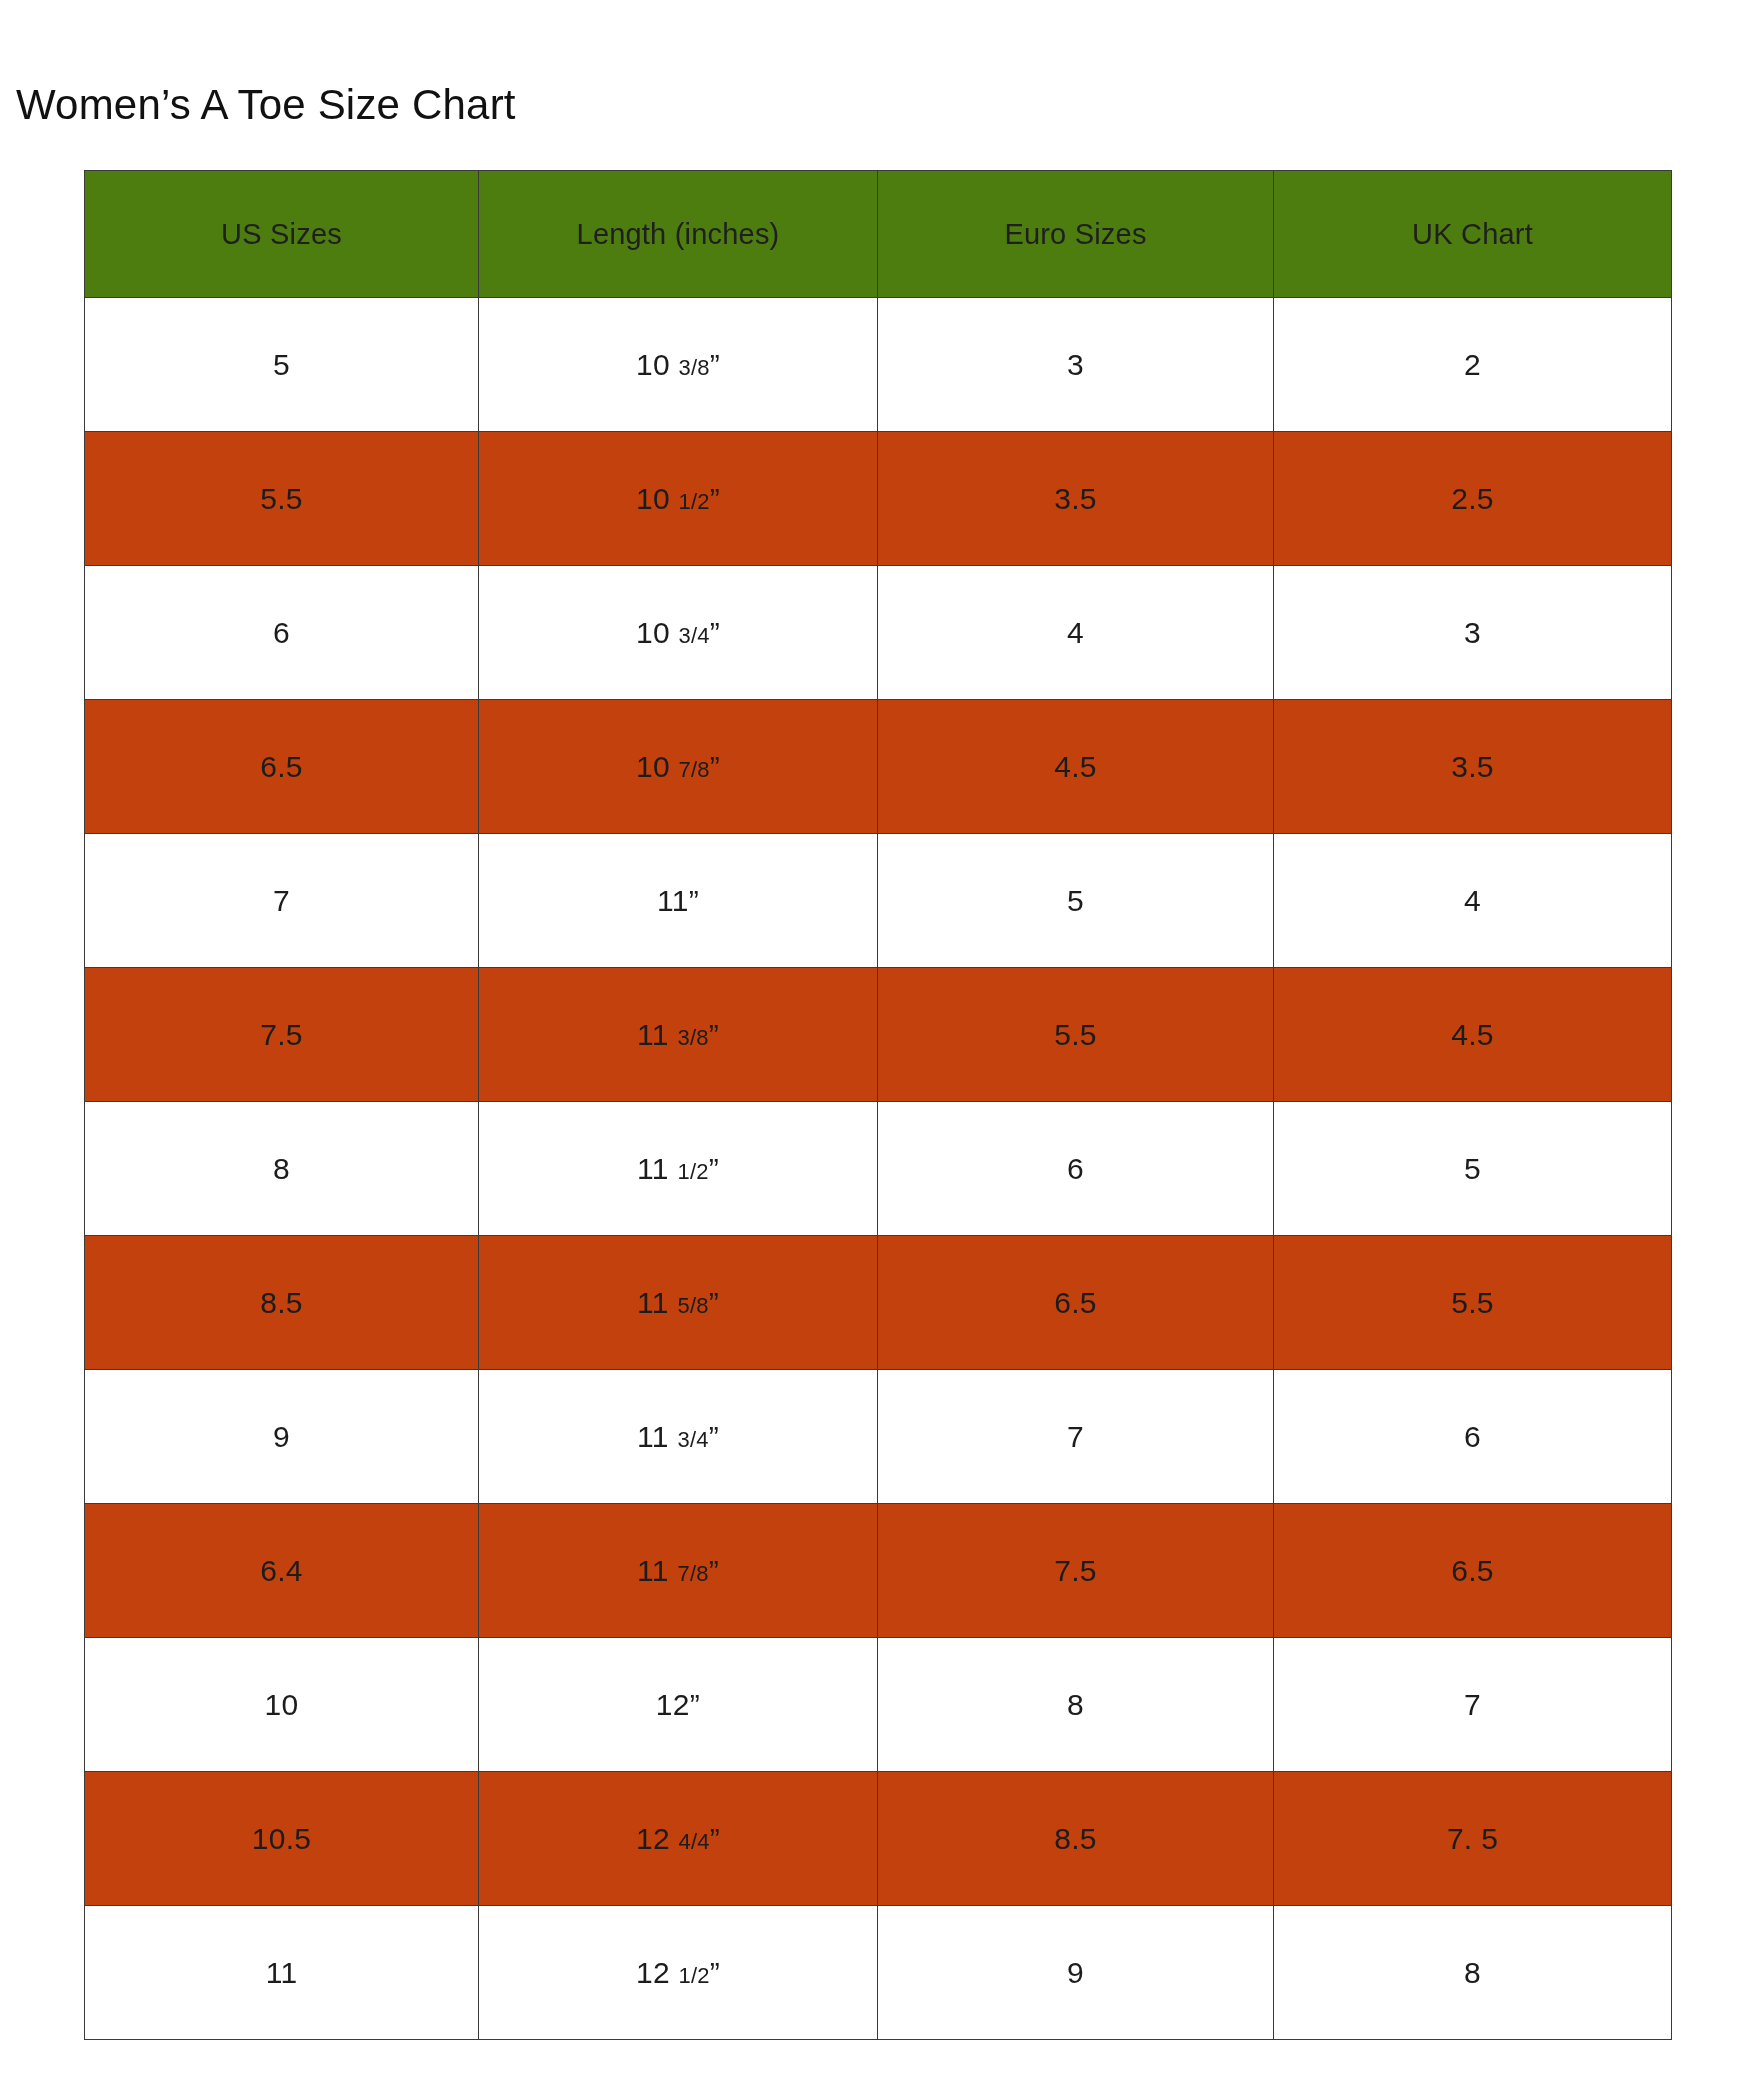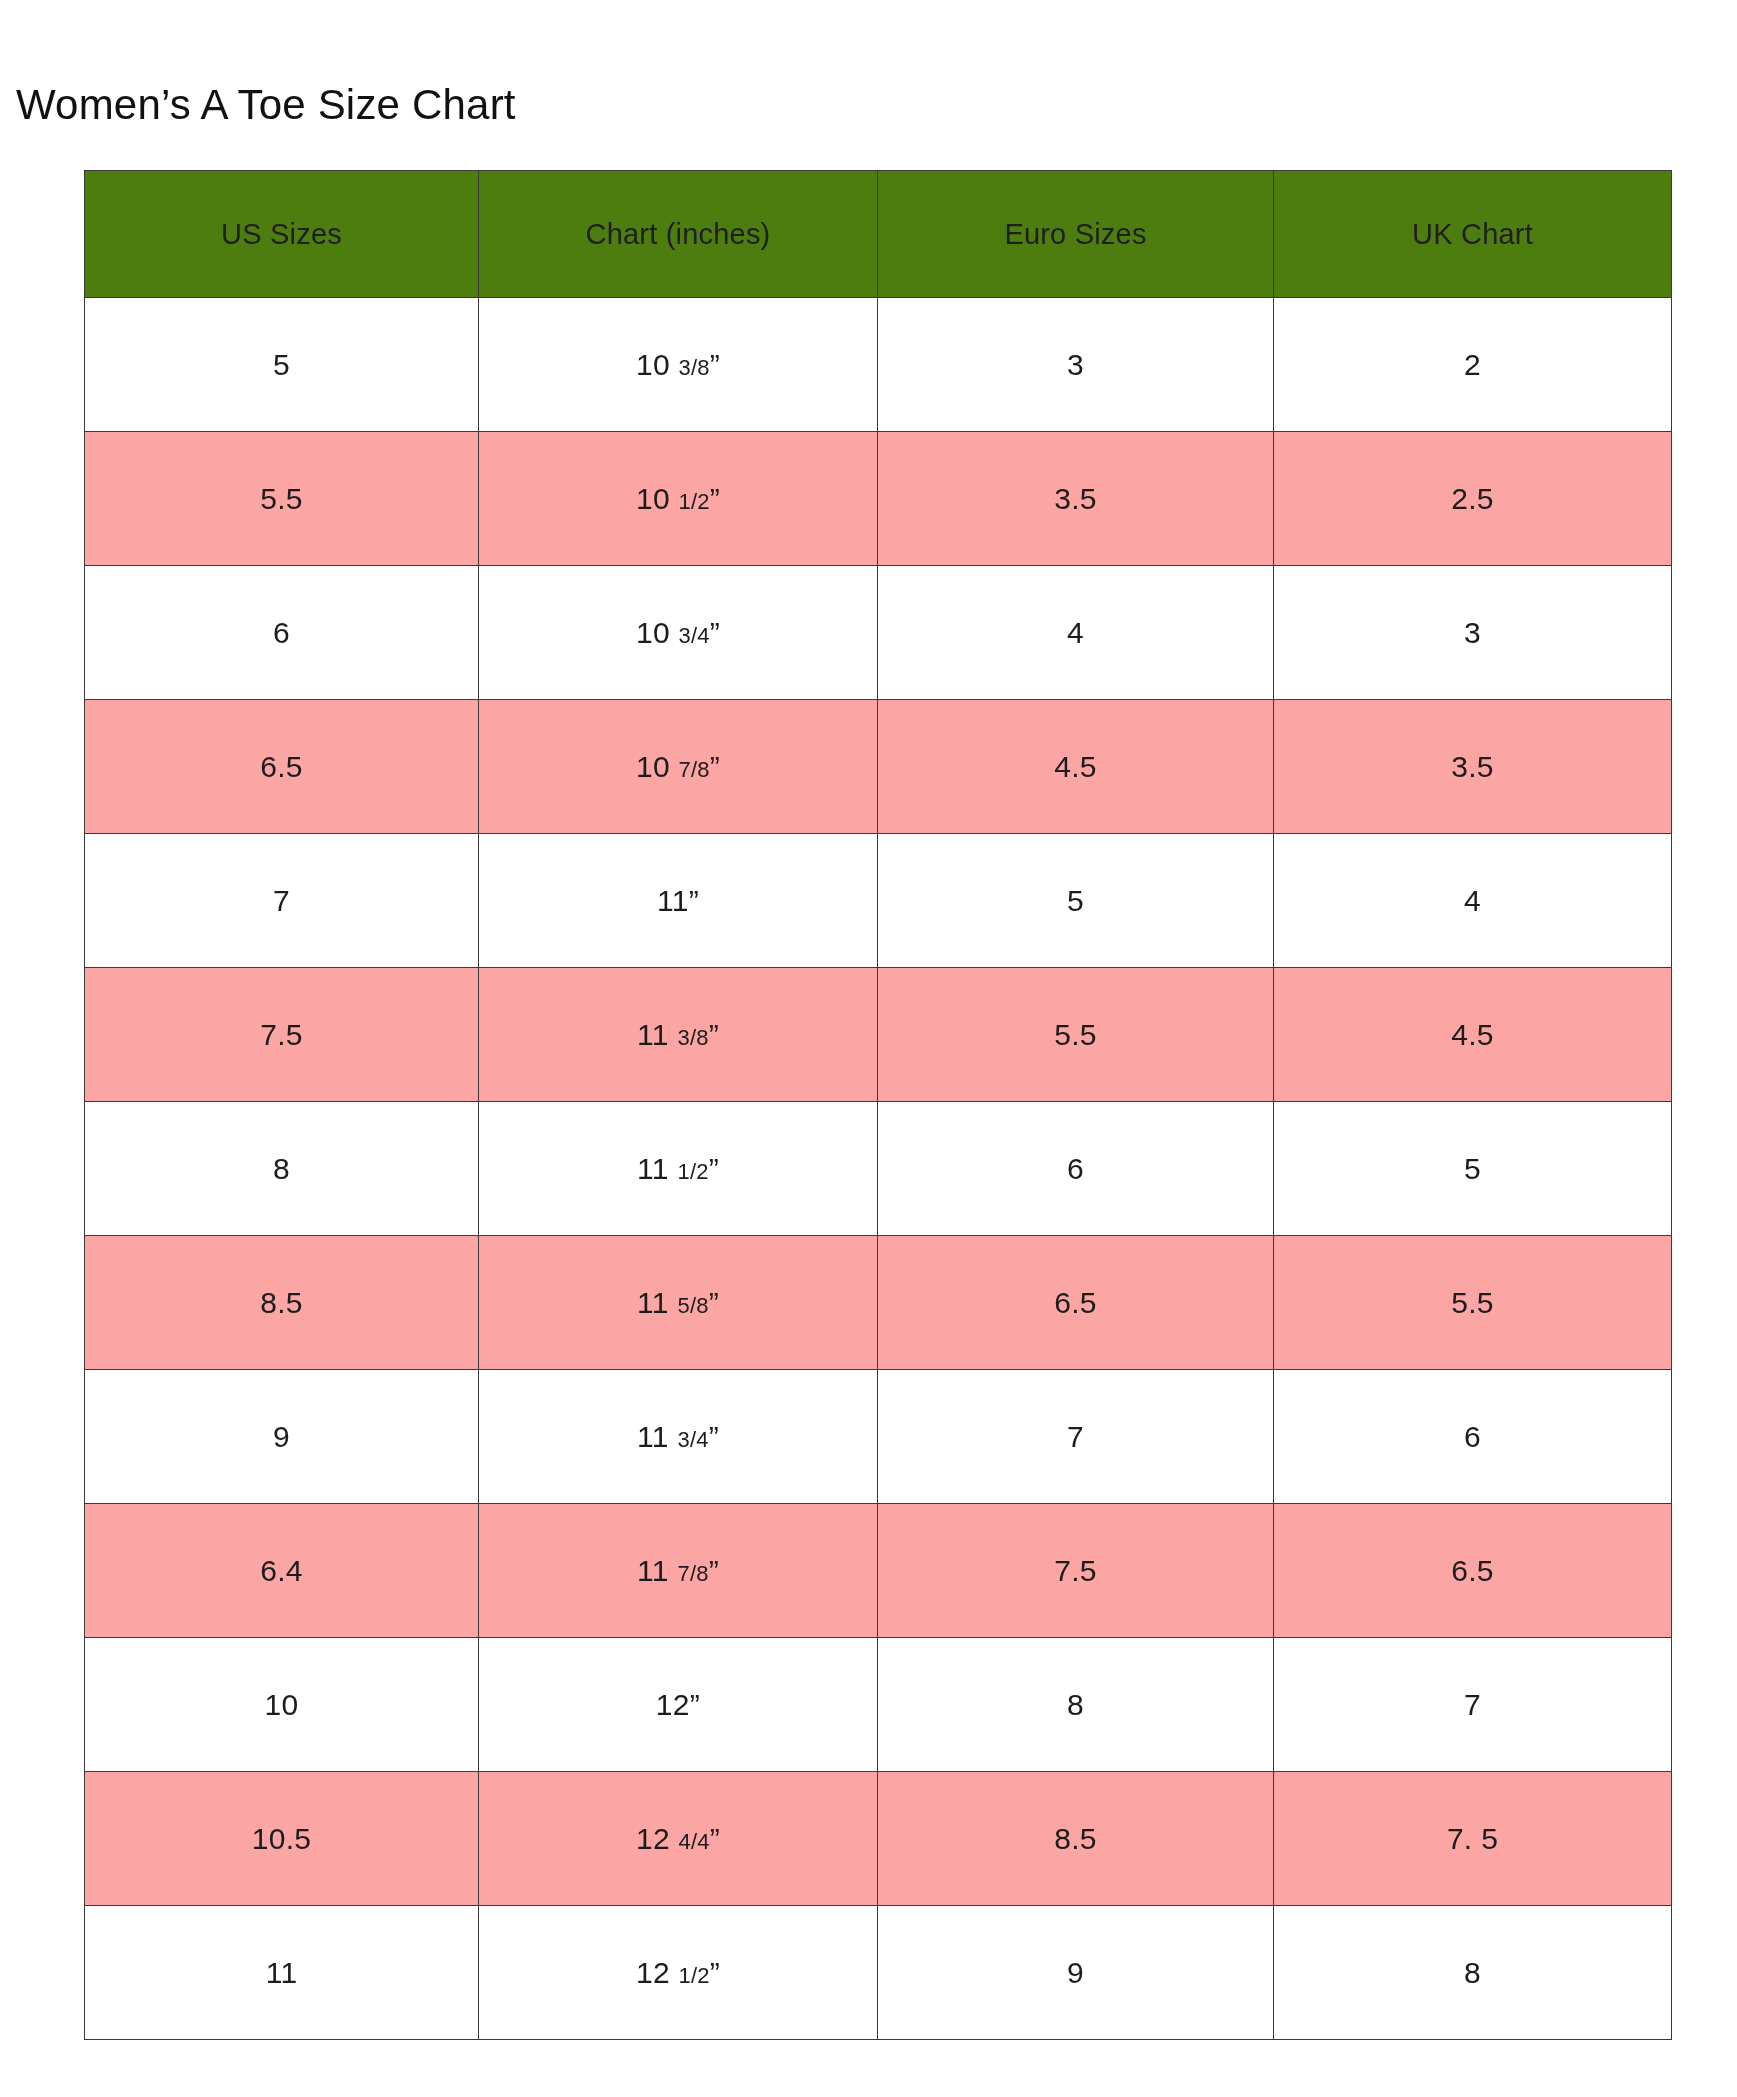--- a/index.html
+++ b/index.html
@@ -78,21 +78,21 @@
   
   table.size-table tbody td {
     height: 133px;
     font-size: 30px;
     color: #1c1c1c;
     background: #ffffff;
     letter-spacing: 0.3px;
   }
 
   table.size-table tbody tr.alt td {
-    background: #fca5a5;
+    background: #c2410c;
   }
 
   
   .len {
     display: inline-block;
     white-space: nowrap;
   }
   .len .whole {
     font-size: 30px;
   }
@@ -119,21 +119,21 @@
     <table class="size-table">
       <colgroup>
         <col class="c-us">
         <col class="c-length">
         <col class="c-euro">
         <col class="c-uk">
       </colgroup>
       <thead>
         <tr>
           <th>US Sizes</th>
-          <th>Chart (inches)</th>
+          <th>Length (inches)</th>
           <th>Euro Sizes</th>
           <th>UK Chart</th>
         </tr>
       </thead>
       <tbody id="table-body">
           <tr>
             <td>5</td>
             <td><span class="len"><span class="whole">10</span><span class="frac">3/8</span><span class="inchmark">”</span></span></td>
             <td>3</td>
             <td>2</td>

